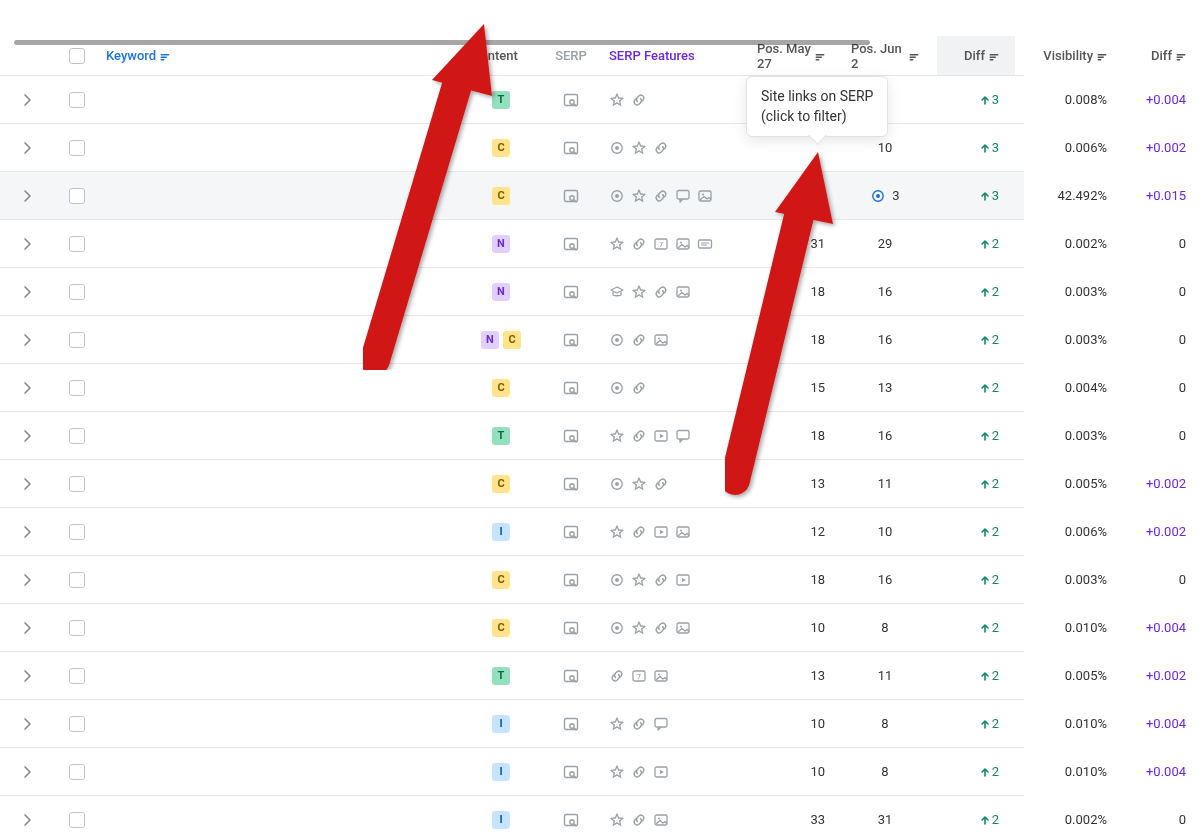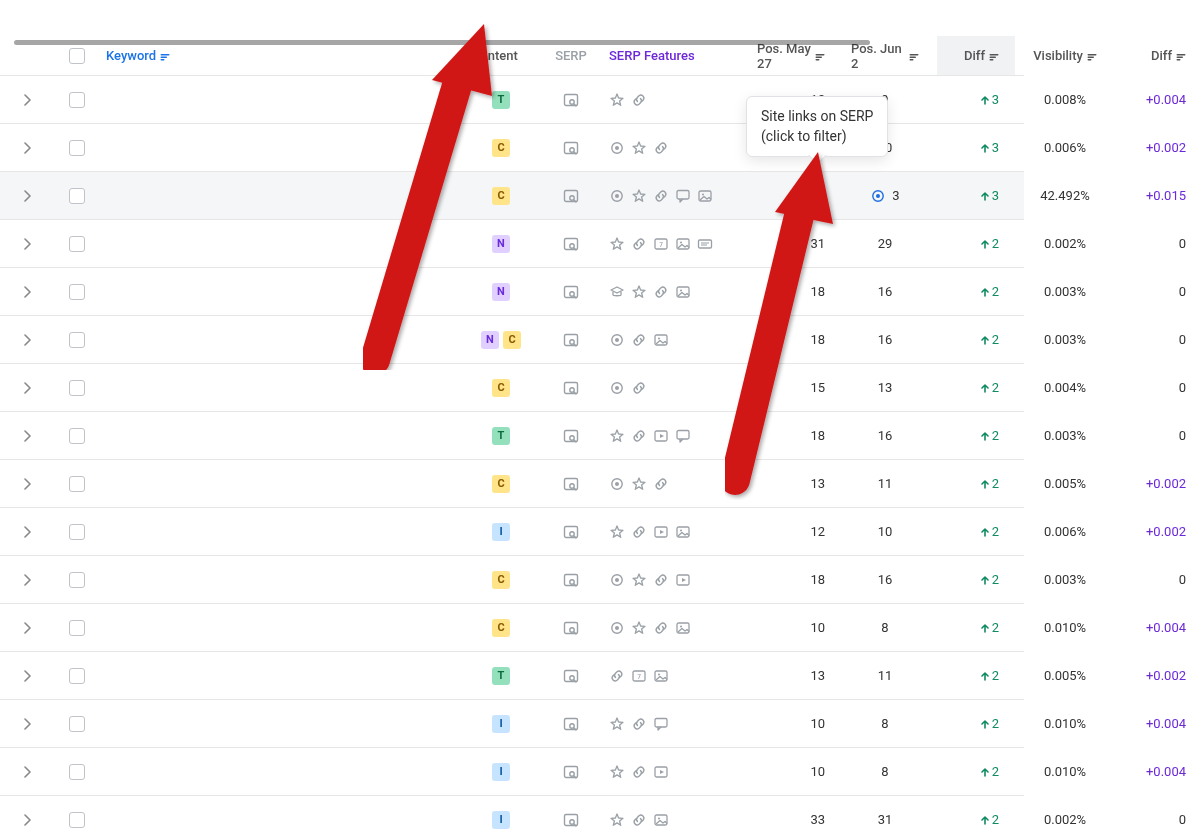--- a/index.html
+++ b/index.html
@@ -12,21 +12,21 @@
   .cell { display:flex; align-items:center; padding: 0 8px; flex-shrink:0; }
   .c-expand { width: 56px; justify-content:center; color:#888; }
   .c-check  { width: 42px; justify-content:center; }
   .c-keyword{ width: 363px; color:#1a73e8; }
   .c-intent { width: 80px; justify-content:center; gap:4px; }
   .c-serp   { width: 60px; justify-content:center; color:#9aa0a6; }
   .c-feat   { width: 148px; gap:6px; color:#6d28d9; }
   .c-pos1   { width: 94px; justify-content:flex-end; gap:4px; padding-right:18px; }
   .c-pos2   { width: 94px; justify-content:center; gap:6px; padding-right:18px; }
   .c-diff   { width: 78px; justify-content:flex-end; padding-right:16px; color:#0f8b5f; }
-  .c-vis    { width: 108px; justify-content:center; padding-right:16px; }
+  .c-vis    { width: 108px; justify-content:flex-end; padding-right:16px; }
   .c-diff2  { width: 77px; justify-content:flex-end; padding-right:14px; }
   .header-row .c-diff { background: #f0f2f4; height:100%; }
   .hdr-label { display:flex; align-items:center; gap:4px; }
   .sort-icon svg { width:10px; height:10px; display:block; }
   .checkbox { width:16px; height:16px; border:1.5px solid #c0c4c9; border-radius:3px; background:#fff; }
   .chev svg { width:12px; height:12px; display:block; }
   .intent-badge { width:18px; height:18px; border-radius:3px; display:flex; align-items:center; justify-content:center; font-size:11px; font-weight:700; }
   .ib-T { background:#95e0bc; color:#0a6b3f; }
   .ib-C { background:#ffe48a; color:#8a5a00; }
   .ib-N { background:#e1d0ff; color:#6a2bd9; }
@@ -1184,21 +1184,21 @@
         <div class="cell c-vis">
           <span>0.002%</span>
         </div>
         <div class="cell c-diff2">
           <span class="">0</span>
         </div>
       </div>
     </div>
 </div>
 
-<div class="tooltip" style="left:746px; top:96px;">
+<div class="tooltip" style="left:746px; top:76px;">
   <div>Site links on SERP</div>
   <div>(click to filter)</div>
 </div>
 
 <div class="arrow" style="left:340px; top:20px;">
   <svg width="160" height="350" viewBox="0 0 160 350">
     <defs>
         <filter id="sh1">
           <feDropShadow dx="2" dy="2" stdDeviation="2" flood-opacity="0.35"></feDropShadow>
         </filter>

